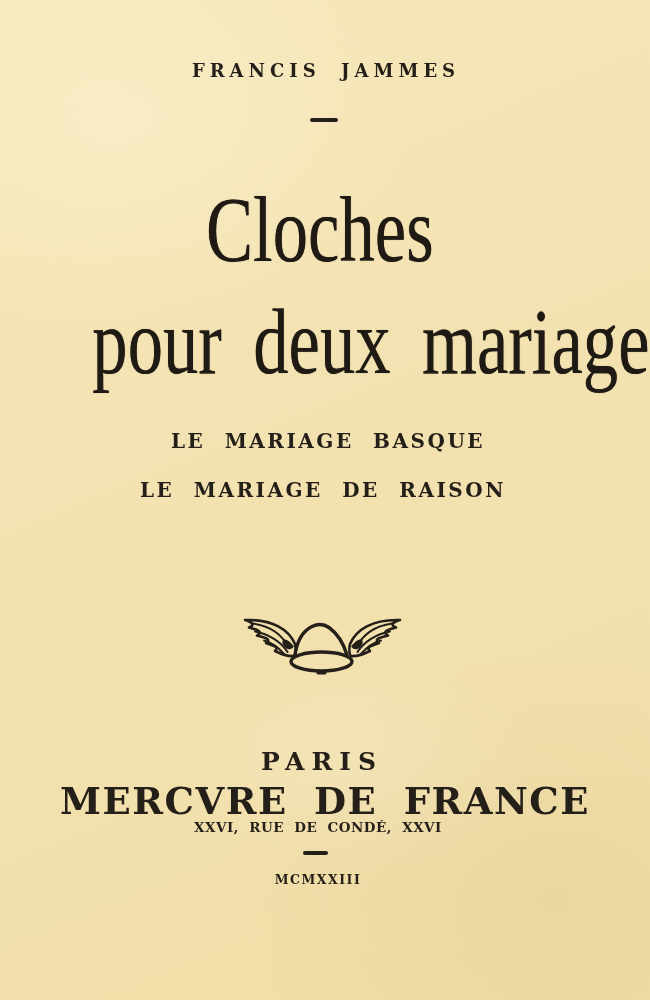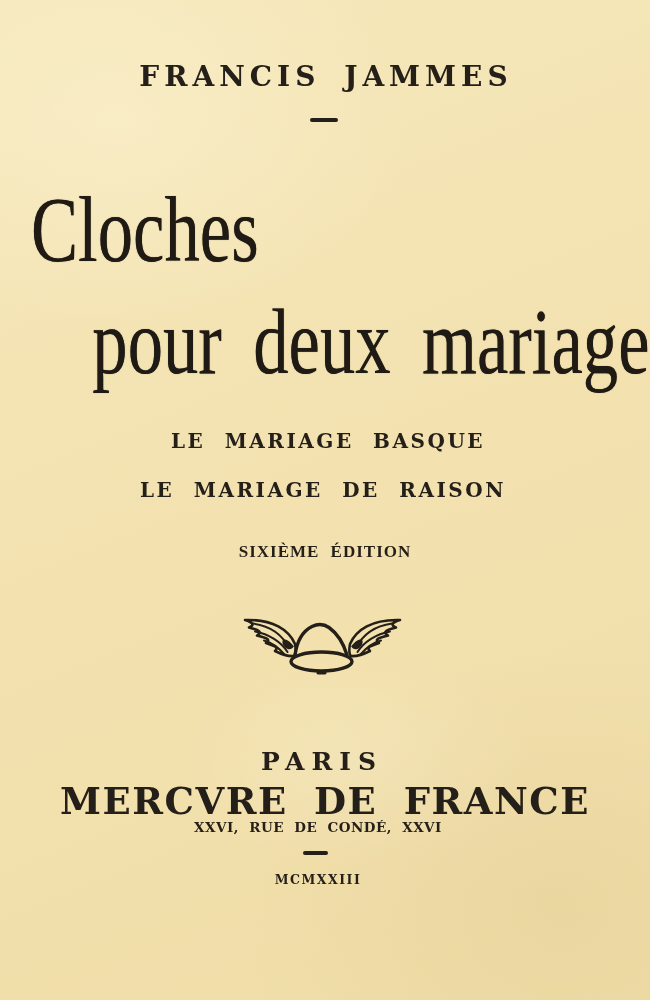--- a/index.html
+++ b/index.html
@@ -22,21 +22,21 @@
   }
   .line {
     position: absolute;
     left: 0;
     right: 0;
     text-align: center;
     white-space: nowrap;
   }
   .author {
     top: 60px;
-    font-size: 28px;
+    font-size: 18px;
     font-weight: bold;
     letter-spacing: 5px;
     word-spacing: 9px;
     transform: translateX(1px);
   }
   .rule {
     position: absolute;
     background: #241f18;
     border-radius: 2px;
   }
@@ -53,20 +53,21 @@
     right: 0;
     font-family: "Liberation Serif", serif;
     font-size: 93px;
     font-weight: normal;
     color: #1f1a13;
     text-shadow: 0 0 0.8px rgba(31,26,19,0.85);
   }
   .title-line {
     height: 112px;
     line-height: 112px;
+    text-align: center;
     white-space: nowrap;
   }
   .title-line > span {
     display: inline-block;
     transform: scaleX(0.76);
     transform-origin: 50% 50%;
   }
   .title-line.l1 > span { transform: translateX(-5px) scaleX(0.76); }
   .title-line.l2 > span { word-spacing: 18px; }
   .subtitle {
@@ -154,21 +155,20 @@
     </div>
     <div class="title-line l2">
       <span>pour deux mariages</span>
     </div>
   </div>
 
   <div class="line subtitle subtitle-1">LE MARIAGE BASQUE</div>
 
   <div class="line subtitle subtitle-2">LE MARIAGE DE RAISON</div>
 
-  <div class="line edition">SIXIÈME ÉDITION</div>
 
   <svg class="emblem" viewBox="0 0 167 70" aria-hidden="true">
     <defs>
       <g id="wing">
         <path class="wo" d="M56,36 C50,22 34,11 6,12 C14,14.5 16,17 10,19.5 C20,22 24,24 18,27.5 C28,30 32,31.5 27,35 C36,38 40,39.5 36,43 C44,47 50,48.5 55,48 C57.5,45.5 57,41 56,36 Z"></path>
         <path class="wf" d="M50,40 C44,28 32,18 14,15.5"></path>
         <path class="wf" d="M48.5,44 C42,34 30,26 16,23.5"></path>
         <path class="wf" d="M46,47 C40,40 33,34.5 25,32.5"></path>
         <path class="wb" d="M54,38.5 C48,30.5 42.5,30.5 44.5,36 C47,41 52,42 54,38.5 Z"></path>
       </g>

